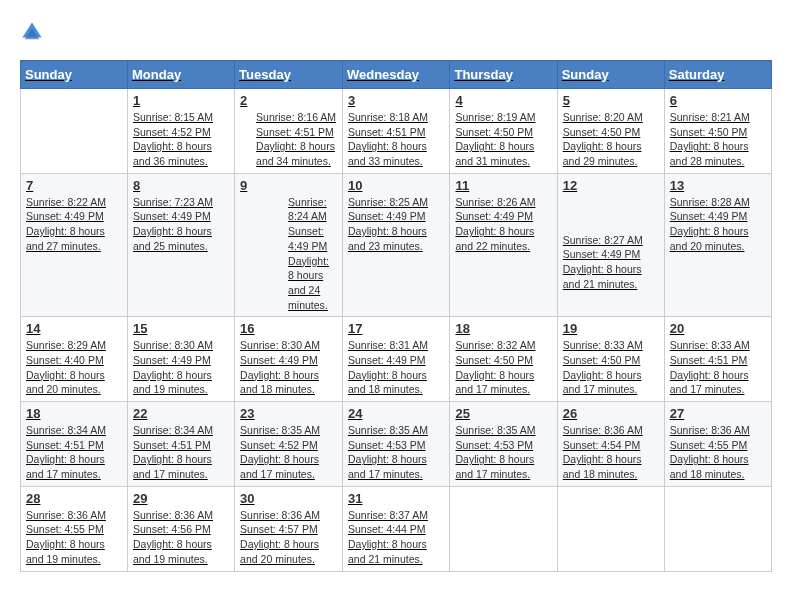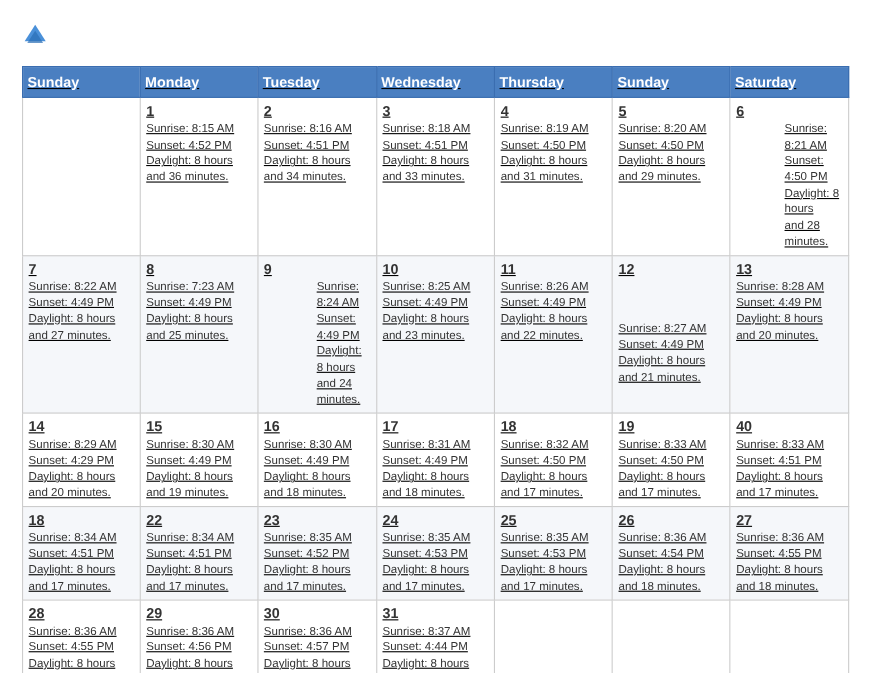--- a/index.html
+++ b/index.html
@@ -127,21 +127,21 @@
         <td class="empty-cell"></td>
         <td>
           <span class="day-number">1</span>
           <div class="day-info" style="white-space: pre-line;">Sunrise: 8:15 AM
 Sunset: 4:52 PM
 Daylight: 8 hours
 and 36 minutes.</div>
         </td>
         <td>
           <span class="day-number">2</span>
-          <div class="day-info" style="white-space: pre-line;">Sunrise: 8:16 AM
+          <div class="day-info" style="white-space: pre-line; margin-left: 16px;">Sunrise: 8:16 AM
 Sunset: 4:51 PM
 Daylight: 8 hours
 and 34 minutes.</div>
         </td>
         <td>
           <span class="day-number">3</span>
           <div class="day-info" style="white-space: pre-line;">Sunrise: 8:18 AM
 Sunset: 4:51 PM
 Daylight: 8 hours
 and 33 minutes.</div>
@@ -155,21 +155,21 @@
         </td>
         <td>
           <span class="day-number">5</span>
           <div class="day-info" style="white-space: pre-line;">Sunrise: 8:20 AM
 Sunset: 4:50 PM
 Daylight: 8 hours
 and 29 minutes.</div>
         </td>
         <td>
           <span class="day-number">6</span>
-          <div class="day-info" style="white-space: pre-line; margin-left: 44px;">Sunrise: 8:21 AM
+          <div class="day-info" style="white-space: pre-line;">Sunrise: 8:21 AM
 Sunset: 4:50 PM
 Daylight: 8 hours
 and 28 minutes.</div>
         </td>
       </tr>
       <tr>
         <td>
           <span class="day-number">7</span>
           <div class="day-info" style="white-space: pre-line;">Sunrise: 8:22 AM
 Sunset: 4:49 PM
@@ -216,21 +216,21 @@
           <div class="day-info" style="white-space: pre-line;">Sunrise: 8:28 AM
 Sunset: 4:49 PM
 Daylight: 8 hours
 and 20 minutes.</div>
         </td>
       </tr>
       <tr>
         <td>
           <span class="day-number">14</span>
           <div class="day-info" style="white-space: pre-line;">Sunrise: 8:29 AM
-Sunset: 4:29 PM
+Sunset: 4:40 PM
 Daylight: 8 hours
 and 20 minutes.</div>
         </td>
         <td>
           <span class="day-number">15</span>
           <div class="day-info" style="white-space: pre-line;">Sunrise: 8:30 AM
 Sunset: 4:49 PM
 Daylight: 8 hours
 and 19 minutes.</div>
         </td>
@@ -256,21 +256,21 @@
 and 17 minutes.</div>
         </td>
         <td>
           <span class="day-number">19</span>
           <div class="day-info" style="white-space: pre-line;">Sunrise: 8:33 AM
 Sunset: 4:50 PM
 Daylight: 8 hours
 and 17 minutes.</div>
         </td>
         <td>
-          <span class="day-number">40</span>
+          <span class="day-number">20</span>
           <div class="day-info" style="white-space: pre-line;">Sunrise: 8:33 AM
 Sunset: 4:51 PM
 Daylight: 8 hours
 and 17 minutes.</div>
         </td>
       </tr>
       <tr>
         <td>
           <span class="day-number">18</span>
           <div class="day-info" style="white-space: pre-line;">Sunrise: 8:34 AM

